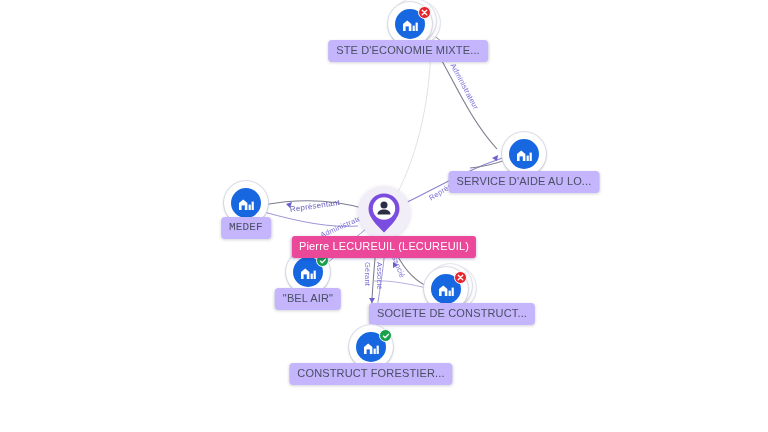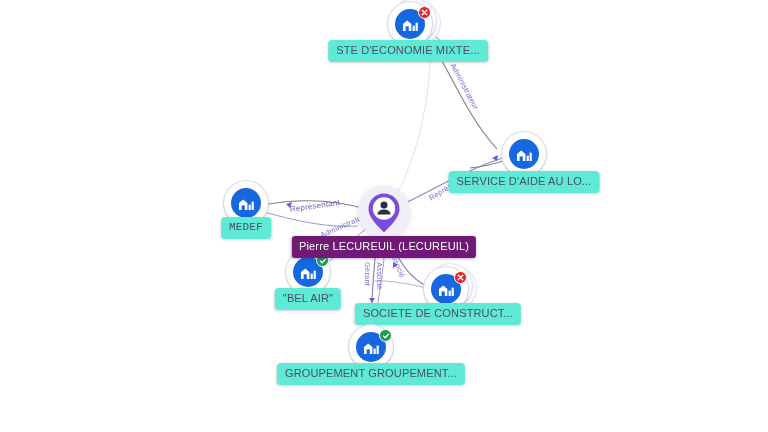--- a/index.html
+++ b/index.html
@@ -133,32 +133,32 @@
     margin-left: -17px;
     margin-top: -20px;
     width: 34px;
     height: 42px;
   }
 
   
   .node-label {
     position: absolute;
     transform: translateX(-50%);
-    background: #5eead4;
+    background: #c4b5fd;
     color: #4a4f63;
     font-size: 11px;
     line-height: 13px;
     letter-spacing: 0.15px;
     padding: 4px 8px 5px;
     border-radius: 4px;
     white-space: nowrap;
     box-shadow: 0 1px 3px rgba(32,38,64,0.20);
   }
   .node-label.center {
-    background: #701a75;
+    background: #ec4899;
     color: #ffffff;
     font-size: 11px;
     padding: 4px 7px 5px;
     border-radius: 3px;
     box-shadow: 0 1px 3px rgba(60,30,130,0.35);
   }
 
   
   .edge-label {
     position: absolute;
@@ -296,39 +296,39 @@
         <rect x="10.6" y="8.6" width="2.2" height="5.4" fill="#ffffff"></rect>
         <rect x="13.6" y="5.6" width="2.2" height="8.4" fill="#ffffff"></rect>
       </svg>
     </div>
     <div class="badge err">
       <svg width="7" height="7" viewBox="0 0 8 8" aria-hidden="true">
         <path d="M1.4 1.4 L6.6 6.6 M6.6 1.4 L1.4 6.6" stroke="#ffffff" stroke-width="1.5" stroke-linecap="round"></path>
       </svg>
     </div>
   </div>
-  <div class="node-label" style="left:438px; top:303px;">SOCIETE DE CONSTRUCT...</div>
+  <div class="node-label" style="left:452px; top:303px;">SOCIETE DE CONSTRUCT...</div>
 
   <div class="node" style="left:371px; top:347px;">
     <div class="node-halo"></div>
     <div class="node-disc">
       <svg width="17" height="15" viewBox="0 0 17 15" aria-hidden="true">
         <path d="M1 14 L1 7 L5.2 3.4 L9.4 7 L9.4 14 Z" fill="#ffffff"></path>
         <rect x="3.6" y="9.4" width="3.2" height="4.6" fill="#1667e0"></rect>
         <rect x="10.6" y="8.6" width="2.2" height="5.4" fill="#ffffff"></rect>
         <rect x="13.6" y="5.6" width="2.2" height="8.4" fill="#ffffff"></rect>
       </svg>
     </div>
     <div class="badge ok">
       <svg width="8" height="8" viewBox="0 0 9 9" aria-hidden="true">
         <path d="M1.6 4.6 L3.5 6.5 L7.3 2.6" stroke="#ffffff" stroke-width="1.5" fill="none" stroke-linecap="round" stroke-linejoin="round"></path>
       </svg>
     </div>
   </div>
-  <div class="node-label" style="left:371px; top:363px;">GROUPEMENT GROUPEMENT...</div>
+  <div class="node-label" style="left:371px; top:363px;">CONSTRUCT FORESTIER...</div>
 
   <div class="pin" style="left:384px; top:212px;">
     <div class="pin-glow"></div>
     <div class="pin-shape">
       <svg width="34" height="42" viewBox="0 0 34 42" aria-hidden="true">
         <path d="M17 1.5 C8.2 1.5 1.5 8.2 1.5 17 C1.5 25 9 32.5 17 40.5 C25 32.5 32.5 25 32.5 17 C32.5 8.2 25.8 1.5 17 1.5 Z" fill="#7b4ce0"></path>
         <circle cx="17" cy="16.5" r="11.2" fill="#ffffff"></circle>
         <circle cx="17" cy="13" r="3.5" fill="#2b2f45"></circle>
         <path d="M10.5 22.5 C10.5 18.9 13.4 17.4 17 17.4 C20.6 17.4 23.5 18.9 23.5 22.5 Z" fill="#2b2f45"></path>
       </svg>

